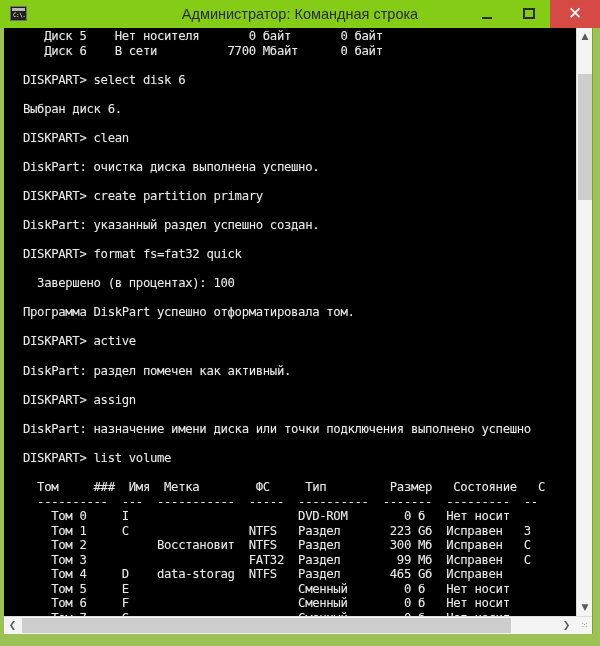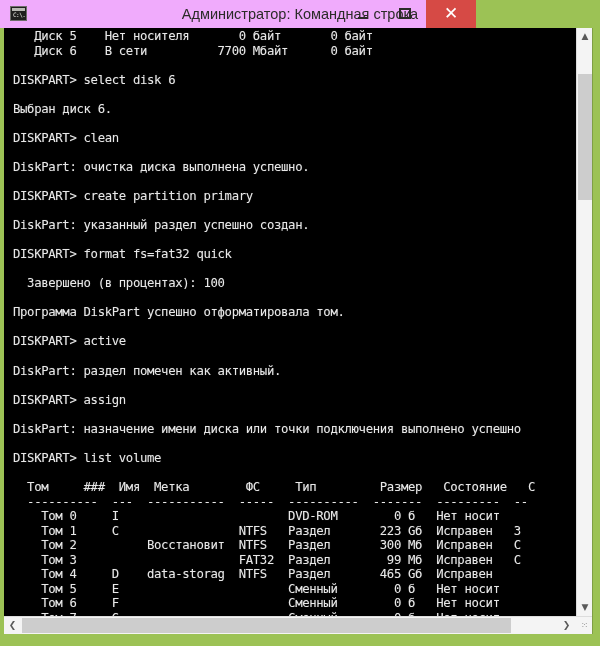--- a/index.html
+++ b/index.html
@@ -20,23 +20,23 @@
     left: 0; top: 0;
     width: 600px;
     height: 646px;
     background: #9cc255;
   }
 
   
   .titlebar {
     position: absolute;
     left: 0; top: 0;
-    width: 476px;
-    height: 28px;
-    background: #f0abfc;
+    width: 600px;
+    height: 28px;
+    background: #84cc16;
   }
   .title-icon {
     position: absolute;
     left: 10px; top: 6px;
     width: 17px; height: 15px;
     background: #20201f;
     border: 1px solid #6d6d6a;
     box-sizing: border-box;
   }
   .title-icon .ti-bar {
@@ -111,21 +111,21 @@
   .console-frame {
     position: absolute;
     left: 4px; top: 28px;
     width: 588px;
     height: 588px;
     background: #000000;
     border-left: 1px solid #000;
   }
   .console-inner {
     position: absolute;
-    left: 6px; top: 0;
+    left: 16px; top: 0;
     width: 529px;
     height: 588px;
     background: #000000;
     overflow: hidden;
   }
   .screenlines {
     position: absolute;
     left: 2px; top: 1px;
     width: 575px;
     font-family: "DejaVu Sans Mono", monospace;

